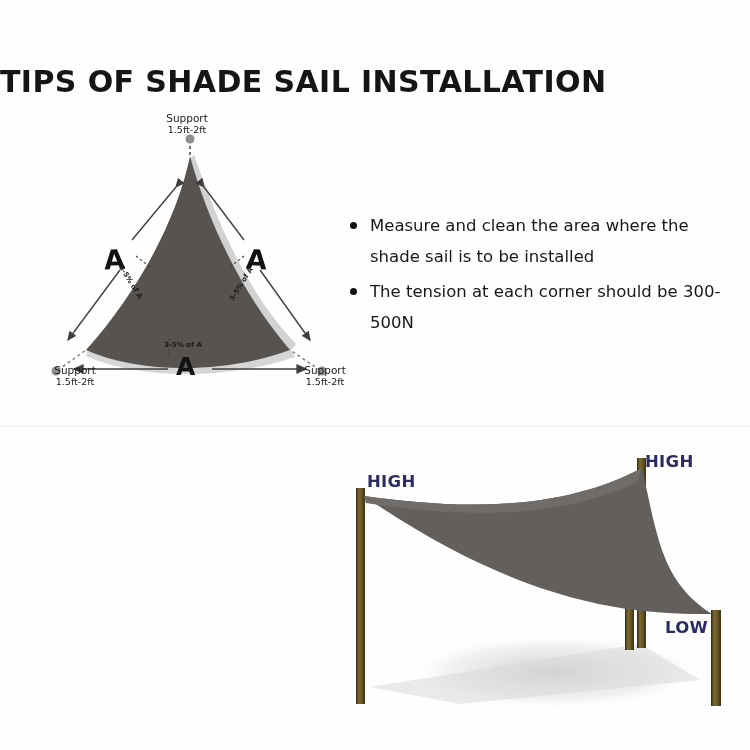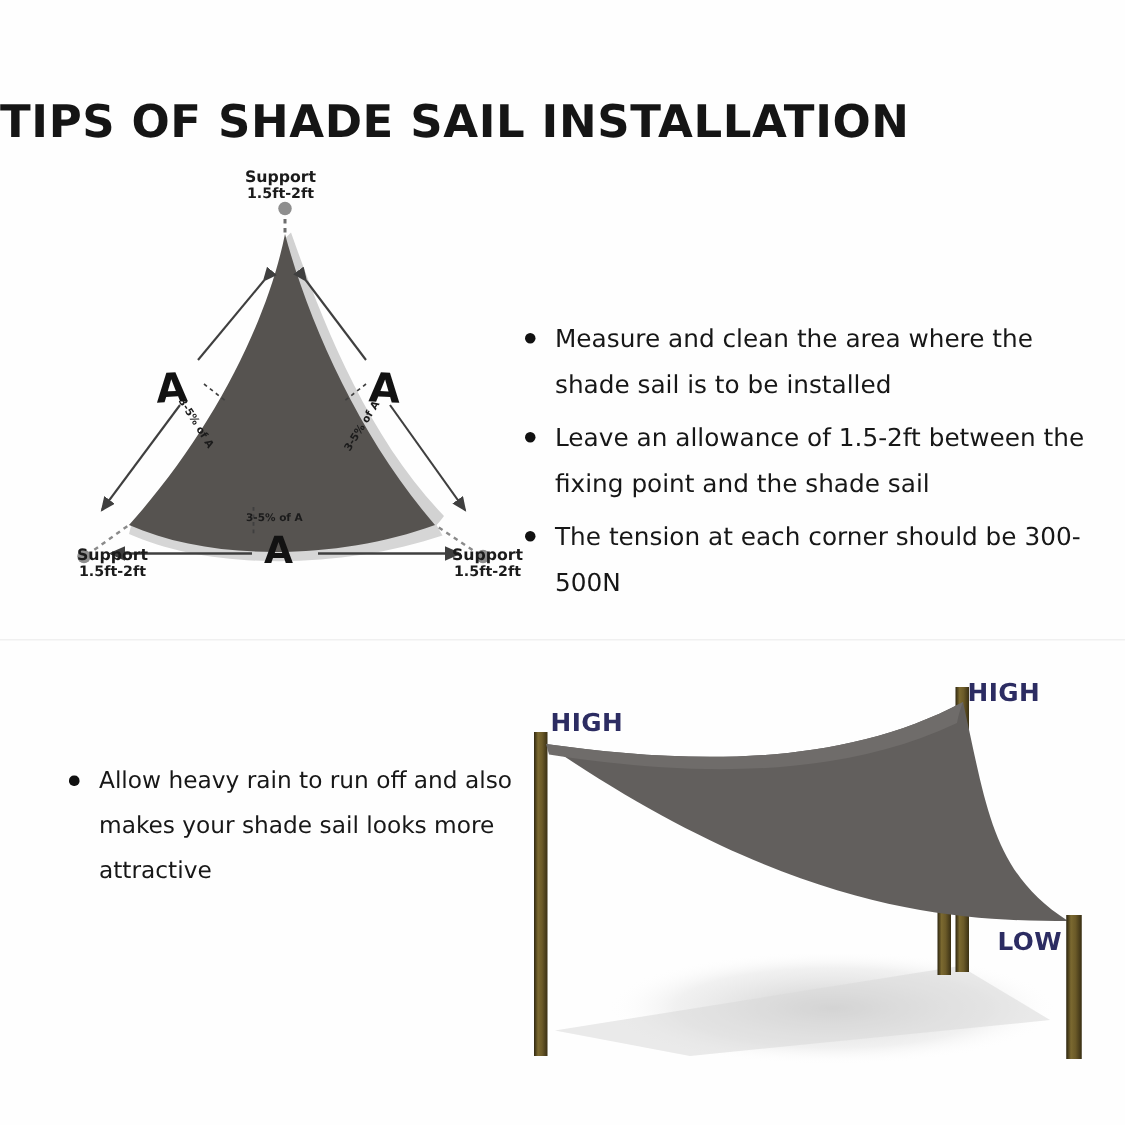--- a/index.html
+++ b/index.html
@@ -48,21 +48,21 @@
     width: 330px;
     height: 300px;
   }
   #tri-diagram svg { display: block; }
 
   .sup-label {
     position: absolute;
     text-align: center;
     font-family: "DejaVu Sans", sans-serif;
     font-size: 10.5px;
-    font-weight: bold;
+    font-weight: normal;
     color: #1b1b1b;
     line-height: 1.18;
     white-space: nowrap;
   }
   .sup-label .l2 { font-size: 9.5px; display: block; }
 
   #sup-top   { left:  94px; top:   0px; width: 130px; }
   #sup-left  { left:  -8px; top: 252px; width: 110px; }
   #sup-right { left: 242px; top: 252px; width: 110px; }
 
@@ -221,26 +221,24 @@
     <div class="big-A" id="A-right">A</div>
     <div class="big-A" id="A-bottom">A</div>
 
     <div class="pct-label" id="pct-left">3-5% of A</div>
     <div class="pct-label" id="pct-right">3-5% of A</div>
     <div class="pct-label" id="pct-bottom">3-5% of A</div>
   </div>
 
   <ul class="bullets" id="bullets-top">
     <li>Measure and clean the area where the shade sail is to be installed</li>
-    <li>Leave an allowance of 1.5-2ft between the fixing point and the shade sail</li>
     <li>The tension at each corner should be 300-500N</li>
   </ul>
 
   <ul class="bullets" id="bullets-bottom">
-    <li>Allow heavy rain to run off and also makes your shade sail looks more attractive</li>
   </ul>
 
   <div id="hyper-diagram">
     <svg width="400" height="292" viewBox="0 0 400 292" xmlns="http://www.w3.org/2000/svg">
       <defs>
         <linearGradient id="postGrad" x1="0" y1="0" x2="1" y2="0">
           <stop offset="0" stop-color="#2f2710"></stop>
           <stop offset="0.30" stop-color="#7b6930"></stop>
           <stop offset="0.60" stop-color="#6b5a28"></stop>
           <stop offset="1" stop-color="#3a3014"></stop>

